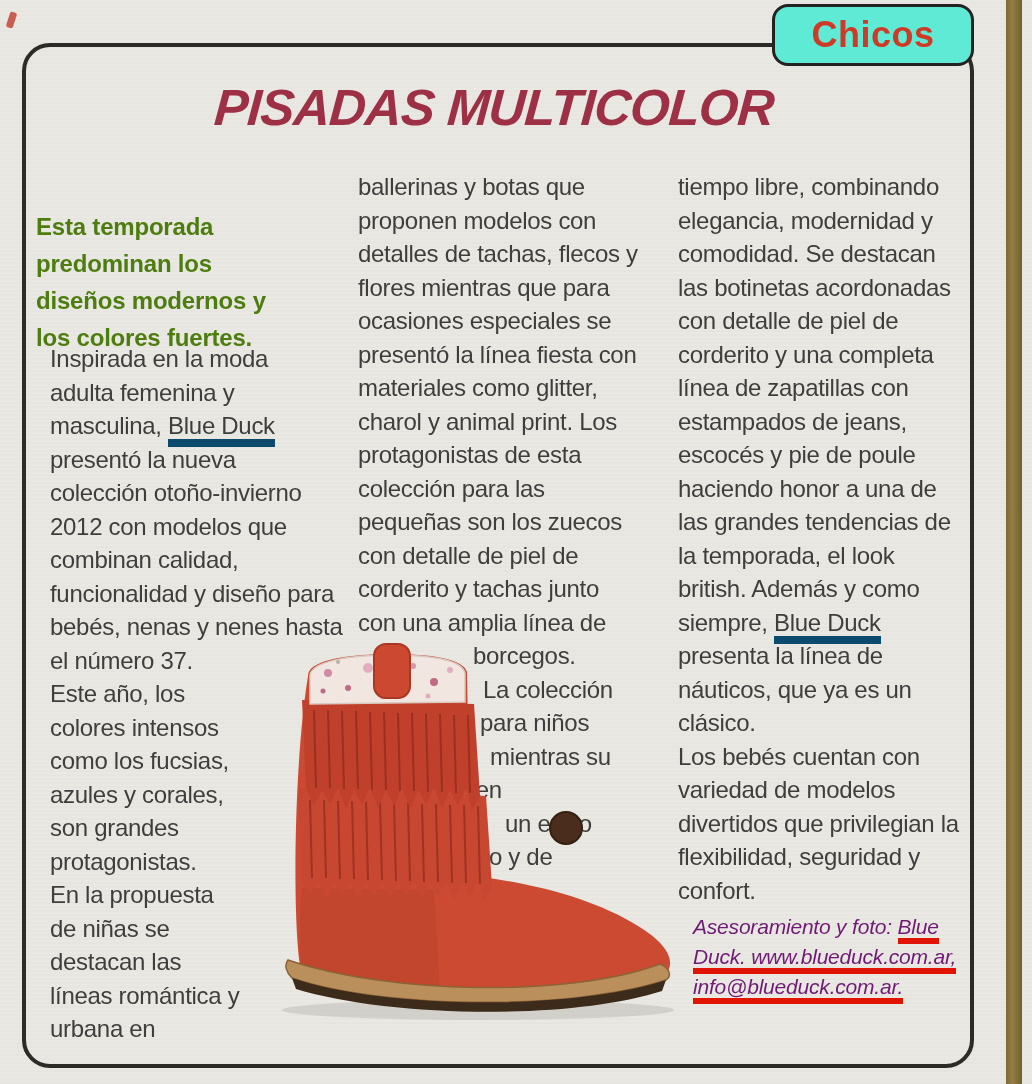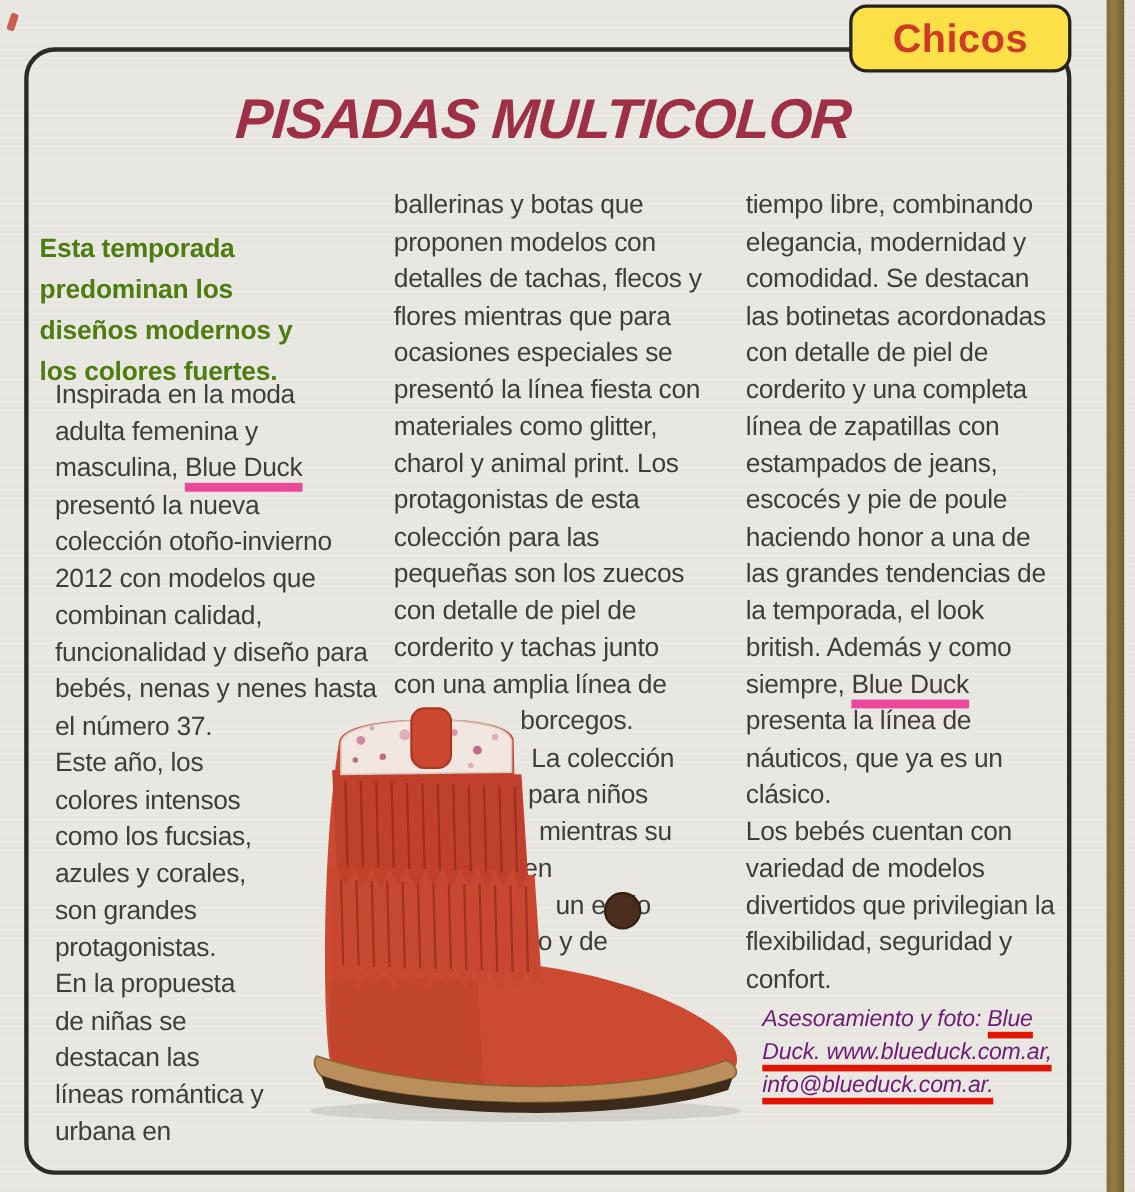--- a/index.html
+++ b/index.html
@@ -17,21 +17,21 @@
   .scan-mark{
     position:absolute;left:8px;top:12px;width:7px;height:16px;
     background:#c23b2c;transform:rotate(18deg);border-radius:2px;opacity:.8;
   }
   .article-frame{
     position:absolute;left:22px;top:43px;width:944px;height:1017px;
     border:4px solid #2c2b28;border-radius:28px;
   }
   .section-tab{
     position:absolute;left:772px;top:4px;width:196px;height:56px;
-    background:#fde047;border:3px solid #242321;border-radius:16px;
+    background:#5eead4;border:3px solid #242321;border-radius:16px;
     display:flex;align-items:center;justify-content:center;
     z-index:5;
   }
   .section-tab span{
     font-size:36px;font-weight:700;color:#cf3a26;letter-spacing:.5px;
   }
   .article-title{
     position:absolute;left:22px;top:78px;width:944px;margin:0;
     text-align:center;
     font-size:51px;font-weight:700;font-style:italic;
@@ -50,21 +50,21 @@
   .col2{position:absolute;left:358px;top:170px;width:302px;}
   .col3{position:absolute;left:678px;top:170px;width:292px;}
   .wrap-line{white-space:nowrap;}
   .wl0{margin-left:115px;}
   .wl1{margin-left:125px;}
   .wl2{margin-left:122px;}
   .wl3{margin-left:132px;}
   .wl4{}
   .wl5{margin-left:147px;}
   .wl6{margin-left:71px;}
-  .ru{border-bottom:8px solid #ec4899;}
+  .ru{border-bottom:8px solid #0c4a6e;}
   .credit{
     position:absolute;left:693px;top:912px;width:285px;
     font-size:21px;font-style:italic;line-height:30px;color:#701a75;
     letter-spacing:-0.2px;
   }
   .credit .ru2{border-bottom:6px solid #e01400;}
   .boot{position:absolute;left:238px;top:638px;width:442px;height:392px;}
 </style>
 </head>
 <body>

